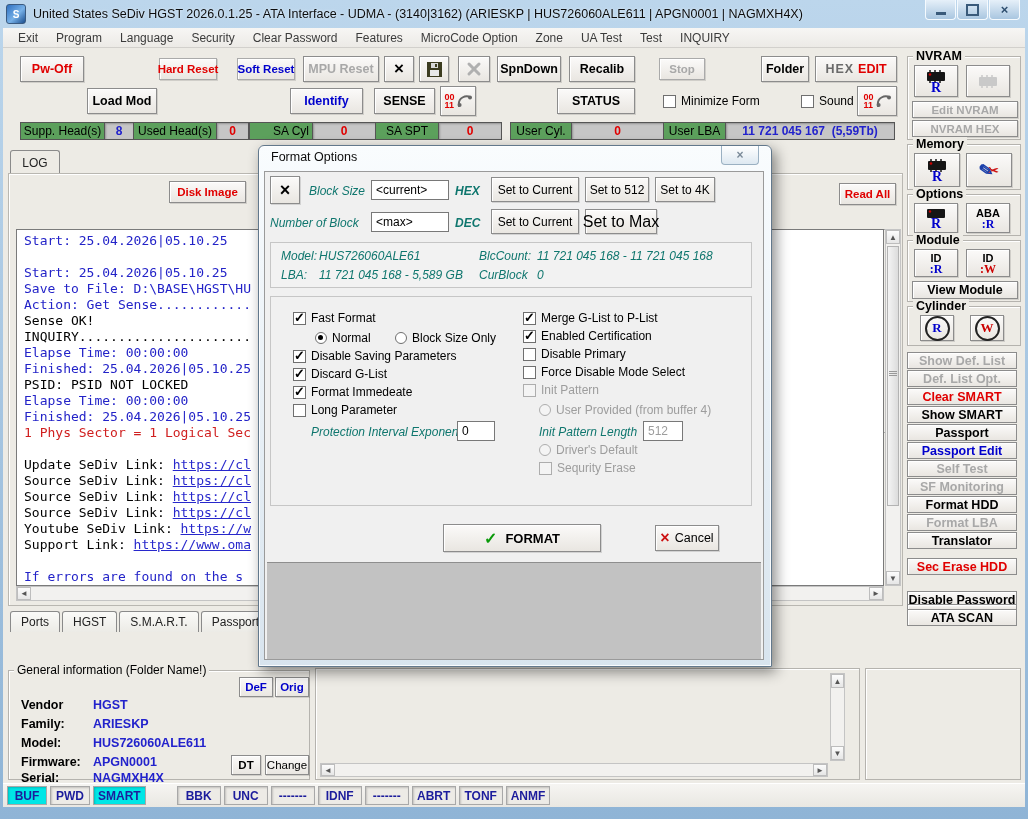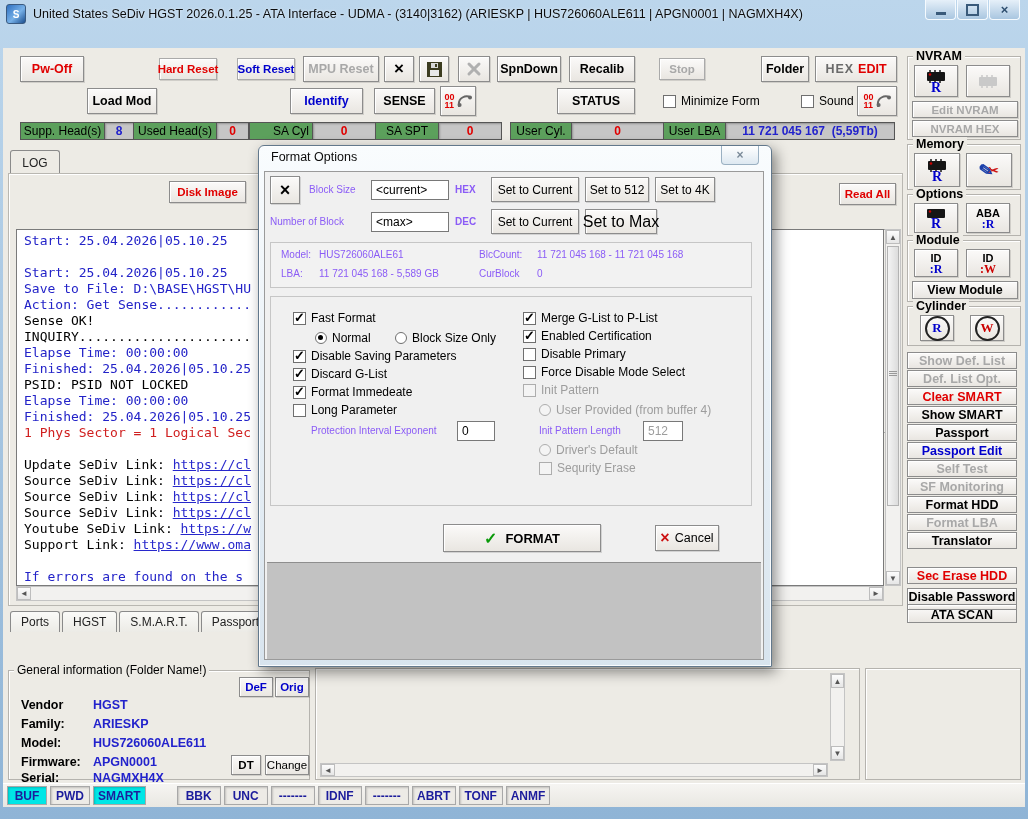--- a/index.html
+++ b/index.html
@@ -84,21 +84,21 @@
   .badge[data-v="green"]{background:#0bd60b}
   
   .dialog{position:absolute;left:255px;top:97px;width:512px;height:520px;z-index:6;
           background:linear-gradient(#f9fcfe,#d8e4ee);border:1px solid #5f7typo}
   .dialog{border:1px solid #62788c;border-radius:6px 6px 0 0;box-shadow:4px 5px 14px rgba(0,0,0,.45), inset 0 0 0 1px rgba(255,255,255,.85);}
   .dlg-title{position:absolute;left:12px;top:4px;font-size:12.5px;color:#0c0c0c;}
   .dlg-close{position:absolute;top:0;right:12px;width:36px;height:18px;border:1px solid #9ab0c2;border-top:none;border-radius:0 0 4px 4px;
              background:linear-gradient(#ffffff,#dde8f1);display:flex;align-items:center;justify-content:center;
              color:#7a8a99;font-size:12px;font-weight:bold;}
   .dlg-body{position:absolute;left:5px;top:25px;width:500px;height:489px;background:#f0f0f0;border:1px solid #9a9a9a;box-sizing:border-box;}
-  .dlbl{position:absolute;font-size:10px;color:#8b5cf6;white-space:nowrap;}
+  .dlbl{position:absolute;font-size:12px;color:#0f766e;white-space:nowrap;font-style:italic;}
   .dlbl.b{font-weight:bold;}
   .inp{position:absolute;background:#fff;border:1px solid #787878;box-sizing:border-box;font-size:12px;color:#000;
        display:flex;align-items:center;padding-left:4px;}
   .infobox{position:absolute;left:5px;top:70px;width:482px;height:46px;background:#f2f2f2;border:1px solid #c6c6c6;box-sizing:border-box;}
   .optgrp{position:absolute;left:5px;top:124px;width:482px;height:210px;border:1px solid #c6c6c6;box-sizing:border-box;}
   .graypane{position:absolute;left:2px;top:390px;width:494px;height:96px;background:#c2c2c2;border-top:1px solid #8e8e8e;}
 </style>
 </head>
 <body>
 
@@ -113,20 +113,34 @@
         </div>
       <div class="winbtn">
           <span class="glyph-max"></span>
         </div>
       <div class="winbtn">
           <span class="glyph-x">×</span>
         </div>
     </div>
   </div>
 
+  <div class="menubar">
+
+  <span class="menuitem">Exit</span>
+      <span class="menuitem">Program</span>
+      <span class="menuitem">Language</span>
+      <span class="menuitem">Security</span>
+      <span class="menuitem">Clear Password</span>
+      <span class="menuitem">Features</span>
+      <span class="menuitem">MicroCode Option</span>
+      <span class="menuitem">Zone</span>
+      <span class="menuitem">UA Test</span>
+      <span class="menuitem">Test</span>
+      <span class="menuitem">INQUIRY</span>
+    </div>
 
   <div class="client">
 
     <div class="btn t-red" style="left:17px;top:8px;width:64px;height:26px">Pw-Off</div>
     <div class="btn t-red sm" style="left:156px;top:10px;width:58px;height:22px;border-color:#aaa">Hard Reset</div>
     <div class="btn t-blue sm" style="left:234px;top:10px;width:58px;height:22px;border-color:#aaa">Soft Reset</div>
     <div class="btn t-dis" style="left:300px;top:8px;width:76px;height:26px">MPU Reset</div>
     <div class="btn" style="left:381px;top:8px;width:30px;height:26px;font-size:17px">×</div>
     <div class="btn" style="left:416px;top:8px;width:30px;height:26px">
       <svg width="15" height="15">
@@ -396,23 +410,23 @@
         <div class="act" style="position:static;margin:0 0 1px 2px" data-v="blue">Passport Edit</div>
 
         <div class="act" style="position:static;margin:0 0 1px 2px" data-v="dis">Self Test</div>
 
         <div class="act" style="position:static;margin:0 0 1px 2px" data-v="dis">SF Monitoring</div>
 
         <div class="act" style="position:static;margin:0 0 1px 2px" data-v="">Format HDD</div>
 
         <div class="act" style="position:static;margin:0 0 1px 2px" data-v="dis">Format LBA</div>
 
-        <div class="act" style="position:static;margin:0 0 18px 2px" data-v="">Translator</div>
-
-        <div class="act" style="position:static;margin:0 0 4px 2px" data-v="red">Sec Erase HDD</div>
+        <div class="act" style="position:static;margin:0 0 9px 2px" data-v="">Translator</div>
+
+        <div class="act" style="position:static;margin:0 0 16px 2px" data-v="red">Sec Erase HDD</div>
 
         <div class="act" style="position:static;margin:0 0 1px 2px" data-v="">Disable Password</div>
 
         <div class="act" style="position:static;margin:0 0 1px 2px" data-v="">ATA SCAN</div>
       </div>
     <div class="act" style="left:904px;top:556px;width:110px;height:6px;overflow:hidden"></div>
 
     <div class="grpbox" style="left:5px;top:622px;width:302px;height:110px">
       <span class="grplbl" style="font-weight:normal;font-size:12px">General information (Folder Name!)</span>
       <div class="btn t-blue sm" style="left:230px;top:6px;width:34px;height:20px">DeF</div>

